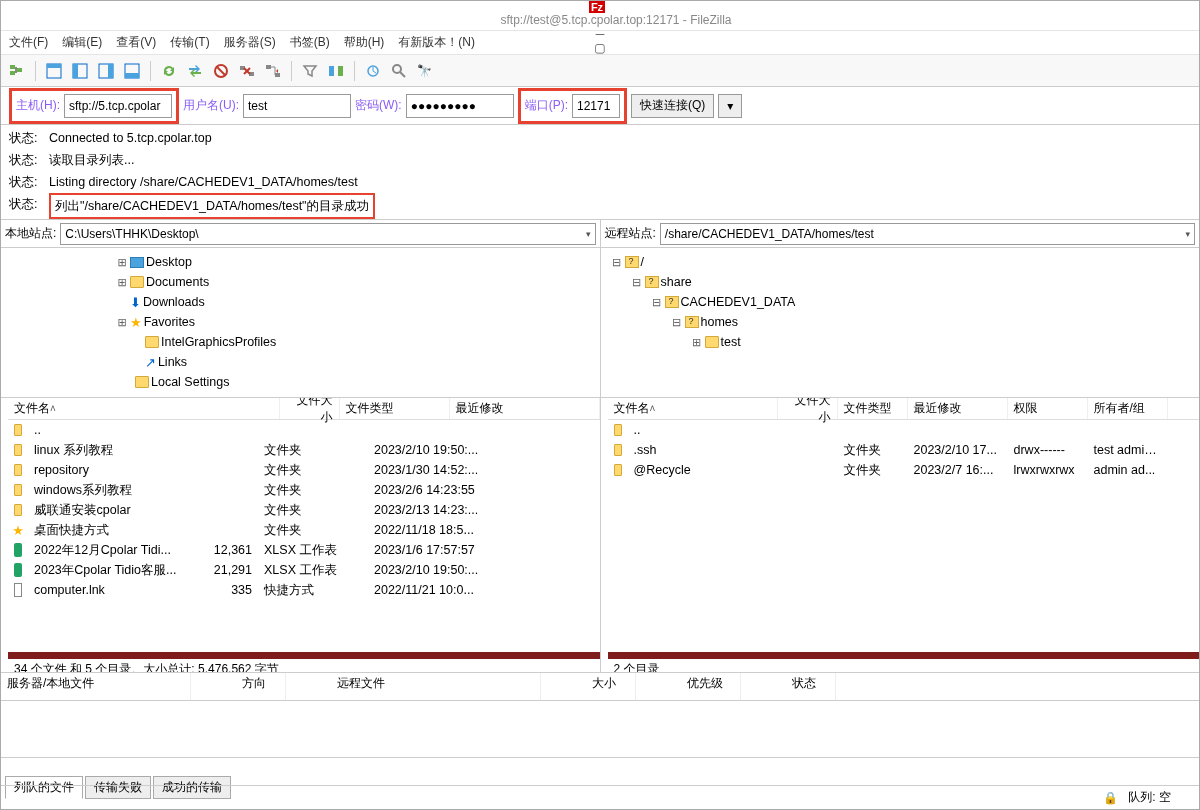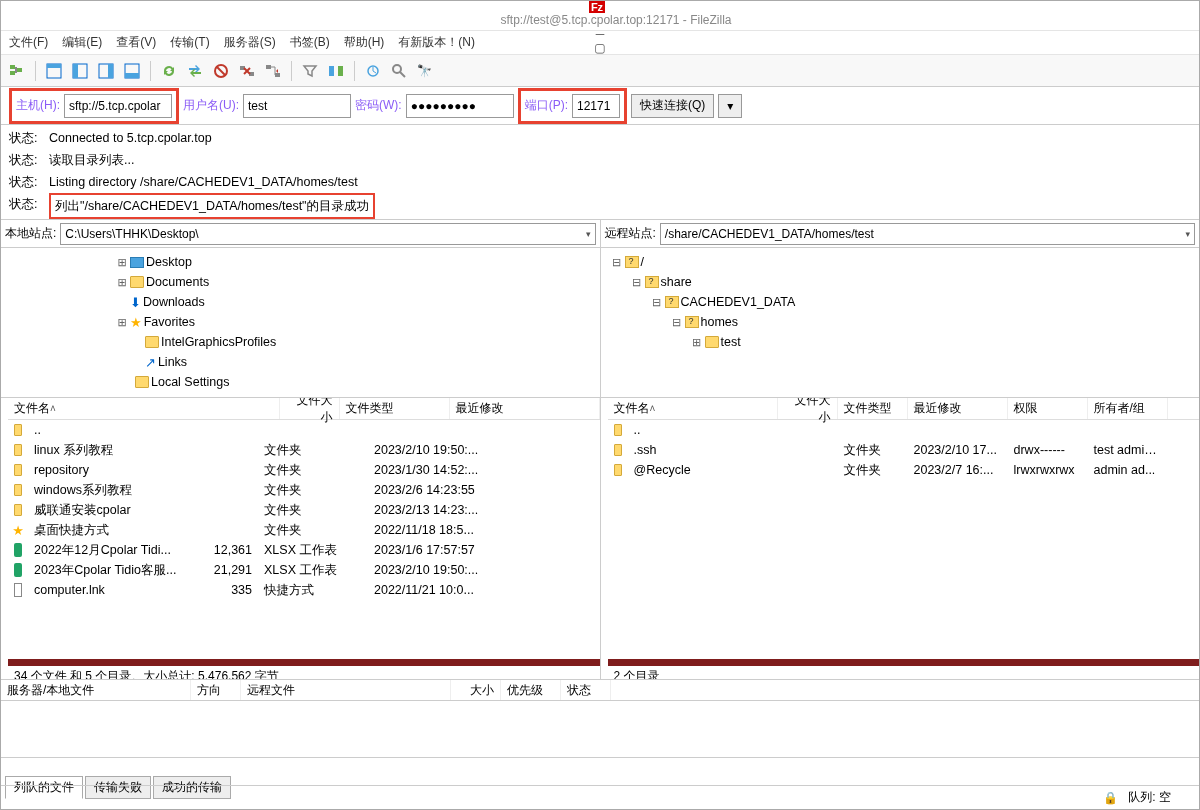--- a/index.html
+++ b/index.html
@@ -43,21 +43,21 @@
 .icon-down { color: #0066cc; font-size: 13px; }
 .icon-doc { width: 12px; height: 14px; background: #fff; border: 1px solid #888; display: inline-block; }
 .filelist-wrap { flex: 1; display: flex; flex-direction: column; overflow: hidden; margin-left: 7px; }
 .filelist-hdr { display: flex; background: #fff; border-bottom: 1px solid #ddd; height: 22px; font-size: 12px; }
 .filelist-hdr .col { padding: 2px 6px; border-right: 1px solid #eee; display: flex; align-items: center; }
 .filelist { flex: 1; overflow: auto; font-size: 12.5px; }
 .filelist .row { display: flex; height: 20px; align-items: center; }
 .filelist .cell { padding: 0 6px; overflow: hidden; white-space: nowrap; text-overflow: ellipsis; }
 .filelist .iconcell { width: 20px; display: flex; align-items: center; justify-content: center; }
 .statusline { border-top: 7px solid #7f1d1d; height: 20px; padding: 2px 6px; font-size: 12px; }
-.queue-hdr { display: flex; border-top: 1px solid #ccc; border-bottom: 1px solid #ccc; height: 22px; }
+.queue-hdr { display: flex; border-top: 1px solid #ccc; border-bottom: 1px solid #ccc; height: 29px; gap: 45px; }
 .queue-hdr .col { padding: 2px 6px; border-right: 1px solid #eee; }
 .queue-body { height: 56px; background: #fff; }
 .tabs { height: 28px; border-top: 1px solid #ccc; display: flex; align-items: center; padding: 2px 4px; gap: 2px; }
 .tabs .tab { border: 1px solid #aaa; background: #eee; padding: 2px 8px; font-size: 12px; cursor: pointer; margin-top: 32px; }
 .tabs .tab.active { background: #fff; border-bottom-color: #fff; }
 .footer { height: 24px; border-top: 1px solid #ccc; display: flex; align-items: center; justify-content: flex-end; padding: 0 8px; font-size: 12px; gap: 10px; }
 .footer .lock { color: #c9a400; }
 .arrow-up { font-size: 10px; color: #555; }
 .chev { font-size: 9px; color: #555; }
 svg.ticon { width: 18px; height: 18px; }
@@ -456,21 +456,21 @@
           </div>
         <div class="statusline">2 个目录</div>
       </div>
     </div>
   </div>
 
   <div class="queue-hdr" id="qhdr">
       <div class="col" style="width: 190px;">服务器/本地文件</div>
       <div class="col" style="width: 50px;">方向</div>
       <div class="col" style="width: 210px;">远程文件</div>
-      <div class="col" style="width: 50px; text-align: right;">大小</div>
+      <div class="col" style="width: 50px;">大小</div>
       <div class="col" style="width: 60px;">优先级</div>
       <div class="col" style="width: 50px;">状态</div>
     </div>
   <div class="queue-body"></div>
 
   <div class="tabs">
     <div class="tab active">列队的文件</div>
     <div class="tab">传输失败</div>
     <div class="tab">成功的传输</div>
   </div>

